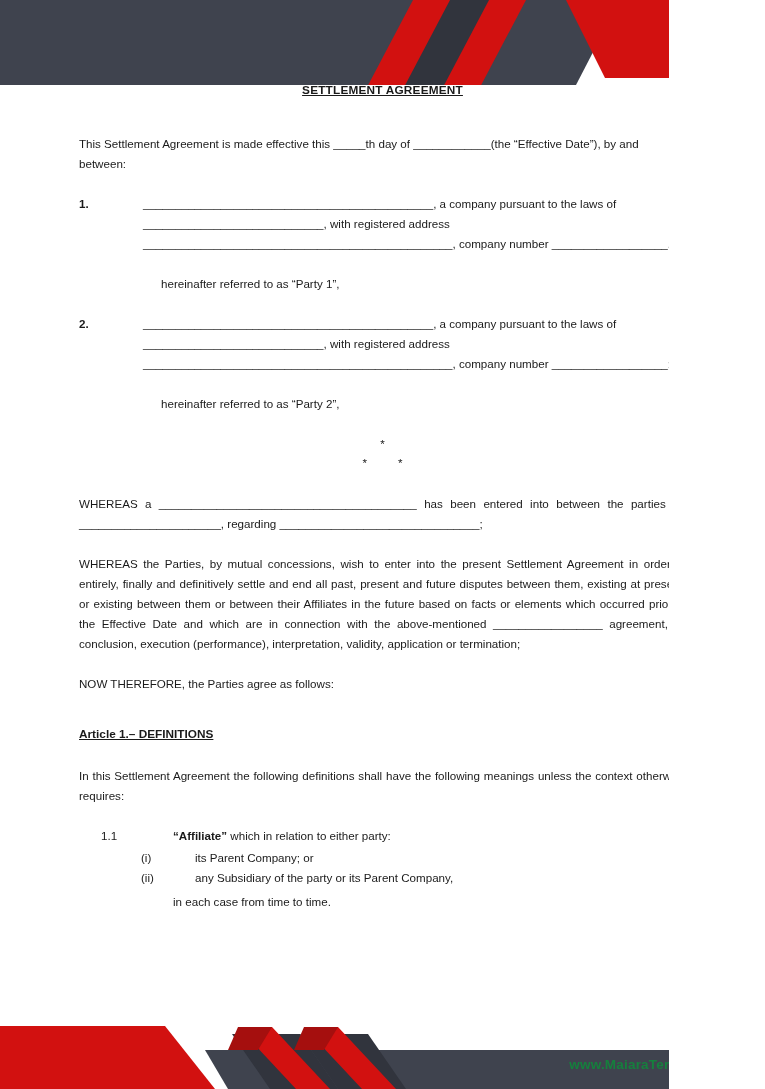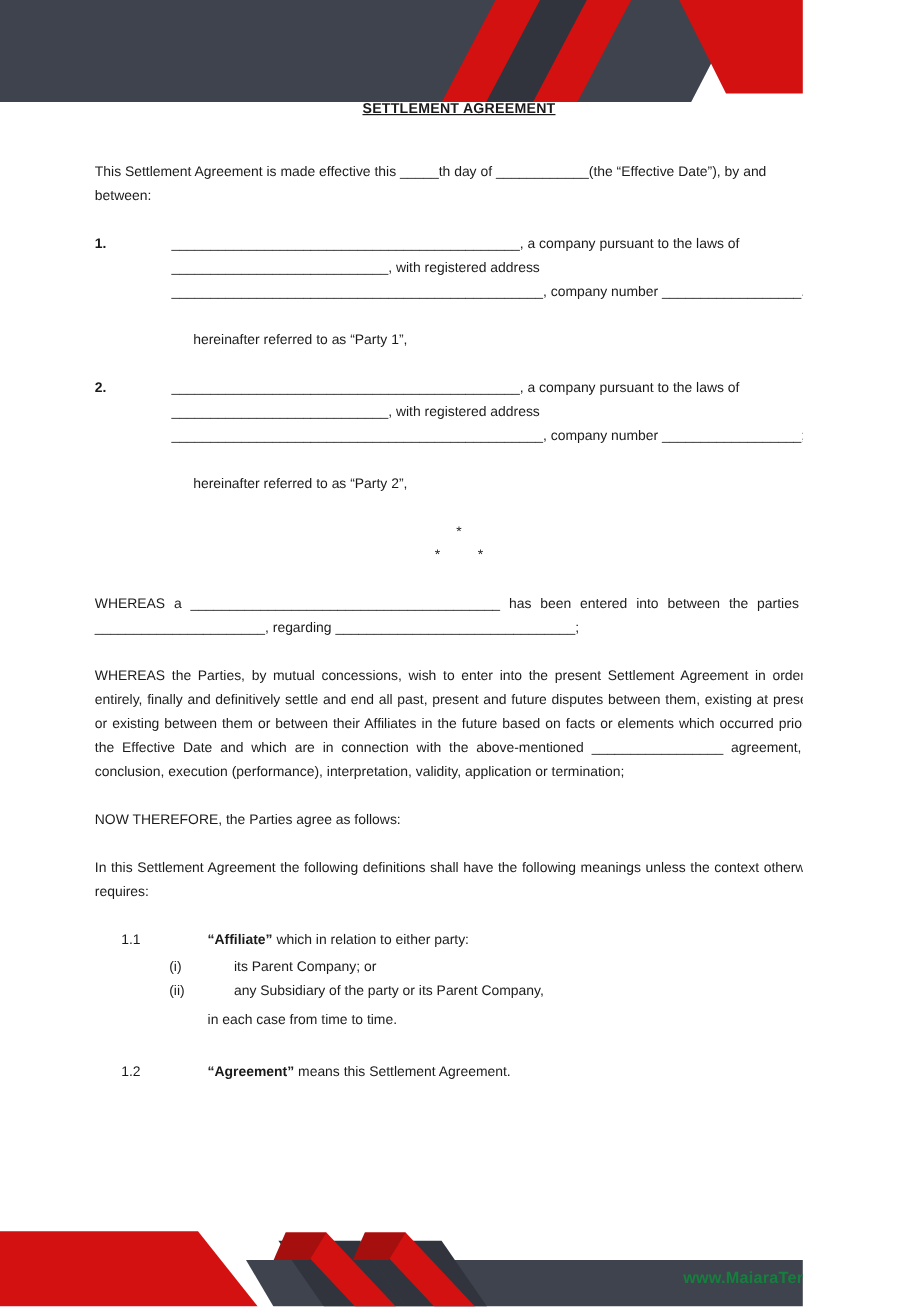--- a/index.html
+++ b/index.html
@@ -202,20 +202,21 @@
       <div>*</div>
       <div class="row2">*  *</div>
     </div>
 
     <p class="para">WHEREAS a ________________________________________ has been entered into between the parties on ______________________, regarding _______________________________;</p>
 
     <p class="para">WHEREAS the Parties, by mutual concessions, wish to enter into the present Settlement Agreement in order to entirely, finally and definitively settle and end all past, present and future disputes between them, existing at present, or existing between them or between their Affiliates in the future based on facts or elements which occurred prior to the Effective Date and which are in connection with the above-mentioned _________________ agreement, its conclusion, execution (performance), interpretation, validity, application or termination;</p>
 
     <p class="para nojust">NOW THEREFORE, the Parties agree as follows:</p>
 
+    <div class="article-head">Article 1.– DEFINITIONS</div>
 
     <p class="para">In this Settlement Agreement the following definitions shall have the following meanings unless the context otherwise requires:</p>
 
     <div class="def">
       <span class="def-num">1.1</span>
       <b>“Affiliate”</b><span> which in relation to either party:</span>
     </div>
 
     <div class="sub">
       <span class="sub-num">(i)</span>
@@ -224,24 +225,20 @@
 
     <div class="sub">
       <span class="sub-num">(ii)</span>
       <span>any Subsidiary of the party or its Parent Company,</span>
     </div>
 
     <p class="def-tail">in each case from time to time.</p>
 
     <div class="def-gap"></div>
 
-    <div class="def">
-      <span class="def-num">1.2</span>
-      <b>“Agreement”</b><span> means this Settlement Agreement.</span>
-    </div>
 
   </div>
 
   <div class="footer-band">
     <svg class="ftr-shape" viewBox="0 0 765 80" preserveAspectRatio="none">
 
       <polygon points="0,17 165,17 215,80 0,80" fill="#d21110"></polygon>
 
       <polygon points="205,41 765,41 765,80 228,80" fill="#3f434e"></polygon>
 

